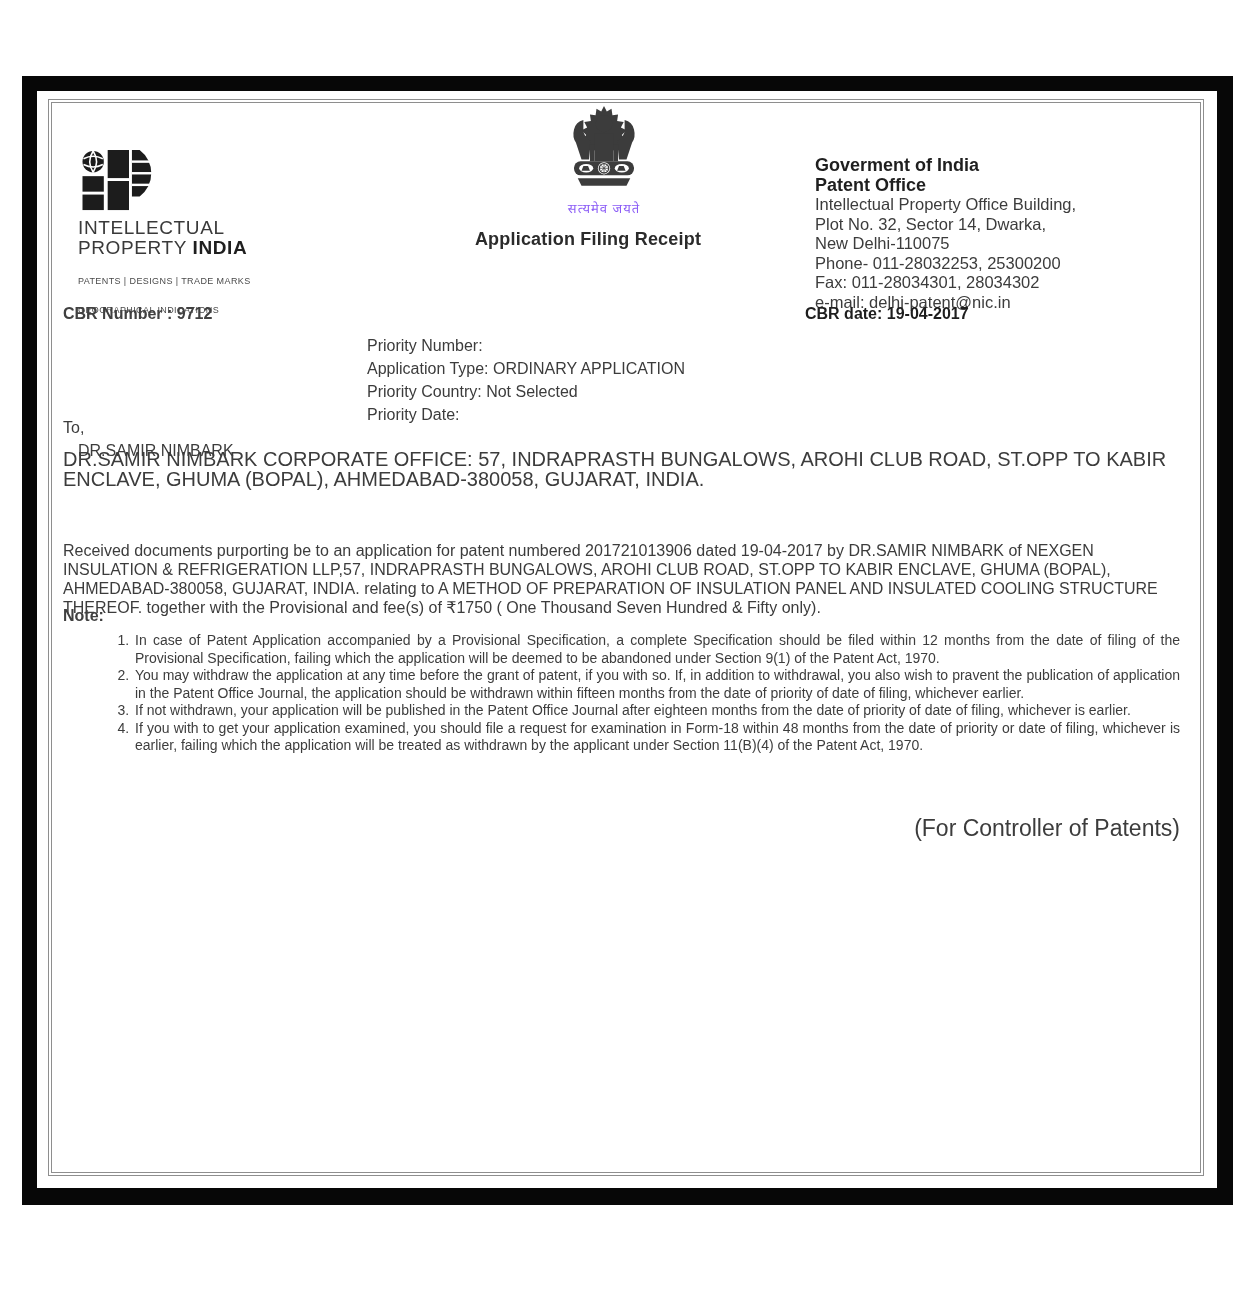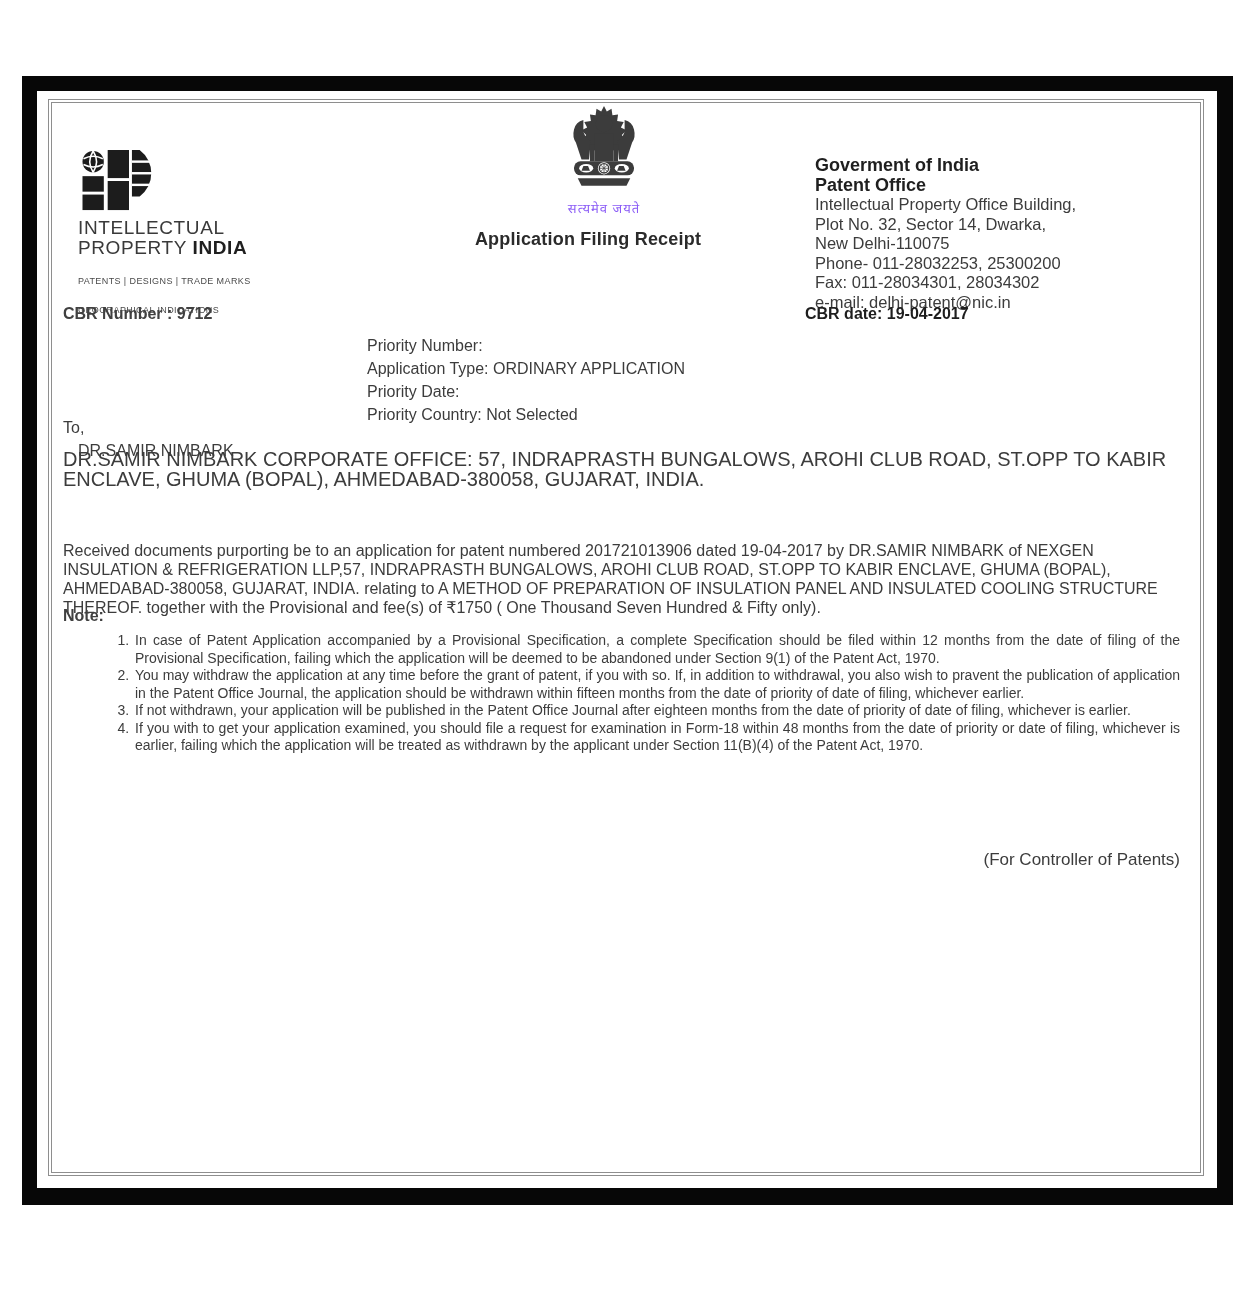--- a/index.html
+++ b/index.html
@@ -46,21 +46,21 @@
   
   .bodypara{left:11px;top:399px;width:1108px;font-size:16px;line-height:19px;color:#3c3c3c;margin-top:39px;}
 
   
   .note-label{left:11px;top:504px;font-size:16px;font-weight:bold;color:#404040;}
   .note-list{left:11px;top:529px;width:1117px;}
   .note-list ol{margin:0;padding:0 0 0 70px;}
   .note-list li{font-size:14px;line-height:17.5px;color:#3d3d3d;text-align:justify;padding-left:2px;}
 
   
-  .signature{top:747px;right:20px;font-size:17px;color:#3c3c3c;}
+  .signature{top:712px;right:20px;font-size:23px;color:#3c3c3c;}
 </style>
 </head>
 <body>
 
 <div class="frame">
   <div class="sheet">
     <div class="inner">
       <div class="content">
 
         <div class="abs logo-block">
@@ -132,22 +132,22 @@
           <span>Fax: 011-28034301, 28034302</span>
           <span>e-mail: delhi-patent@nic.in</span>
         </div>
 
         <div class="abs cbr-number">CBR Number : 9712</div>
         <div class="abs cbr-date">CBR date: 19-04-2017</div>
 
         <div class="abs appdet">
           <span>Priority Number:</span>
           <span>Application Type: ORDINARY APPLICATION</span>
+          <span>Priority Country: Not Selected</span>
           <span>Priority Date:</span>
-          <span>Priority Country: Not Selected</span>
         </div>
 
         <div class="abs to">To,</div>
         <div class="abs addr-name">DR.SAMIR NIMBARK</div>
         <div class="abs addr">DR.SAMIR NIMBARK CORPORATE OFFICE: 57, INDRAPRASTH BUNGALOWS, AROHI CLUB ROAD, ST.OPP TO KABIR ENCLAVE, GHUMA (BOPAL), AHMEDABAD-380058, GUJARAT, INDIA.</div>
 
         <div class="abs bodypara">Received documents purporting be to an application for patent numbered 201721013906 dated 19-04-2017 by DR.SAMIR NIMBARK of NEXGEN INSULATION &amp; REFRIGERATION LLP,57, INDRAPRASTH BUNGALOWS, AROHI CLUB ROAD, ST.OPP TO KABIR ENCLAVE, GHUMA (BOPAL), AHMEDABAD-380058, GUJARAT, INDIA. relating to A METHOD OF PREPARATION OF INSULATION PANEL AND INSULATED COOLING STRUCTURE THEREOF. together with the Provisional and fee(s) of ₹1750 ( One Thousand Seven Hundred &amp; Fifty only).</div>
 
         <div class="abs note-label">Note:</div>
         <div class="abs note-list">

